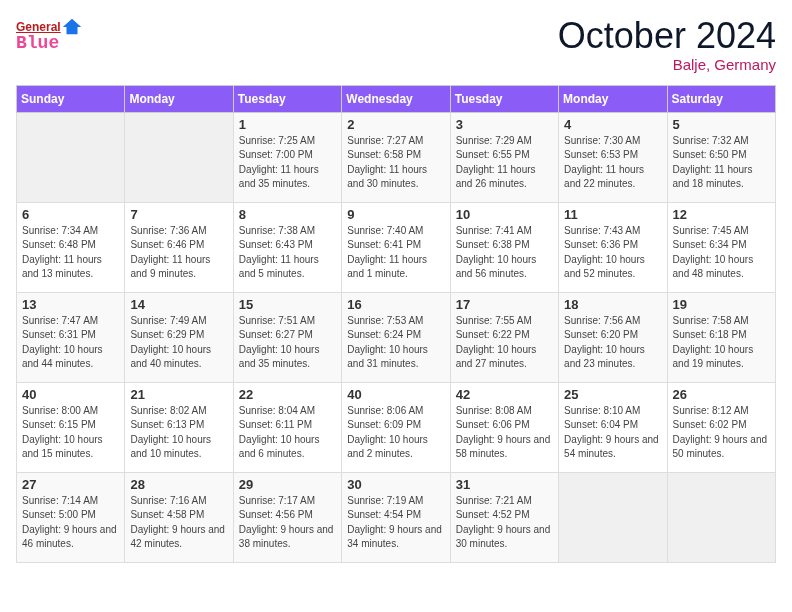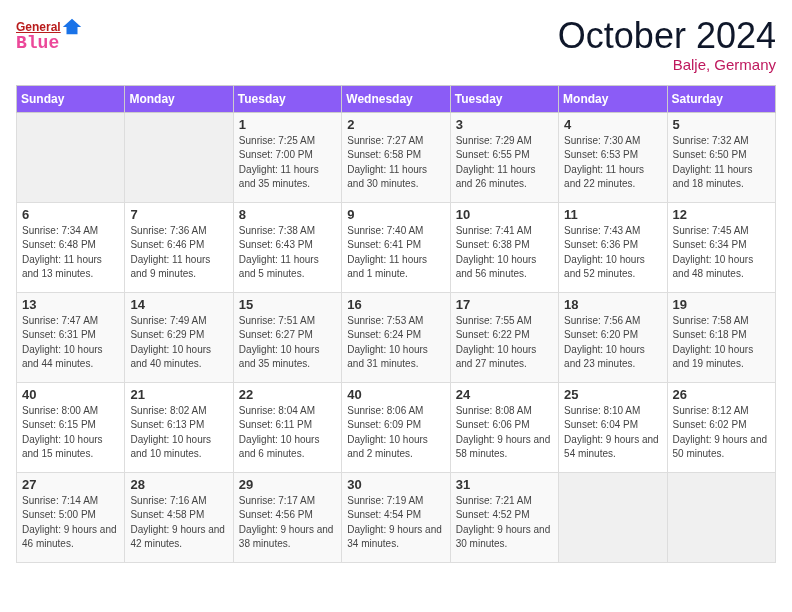--- a/index.html
+++ b/index.html
@@ -227,21 +227,21 @@
         </td>
         <td>
           <span class="day-number">22</span>
           <div class="day-detail">Sunrise: 8:04 AM<br>Sunset: 6:11 PM<br>Daylight: 10 hours and 6 minutes.</div>
         </td>
         <td>
           <span class="day-number">40</span>
           <div class="day-detail">Sunrise: 8:06 AM<br>Sunset: 6:09 PM<br>Daylight: 10 hours and 2 minutes.</div>
         </td>
         <td>
-          <span class="day-number">24</span>
+          <span class="day-number">42</span>
           <div class="day-detail">Sunrise: 8:08 AM<br>Sunset: 6:06 PM<br>Daylight: 9 hours and 58 minutes.</div>
         </td>
         <td>
           <span class="day-number">25</span>
           <div class="day-detail">Sunrise: 8:10 AM<br>Sunset: 6:04 PM<br>Daylight: 9 hours and 54 minutes.</div>
         </td>
         <td>
           <span class="day-number">26</span>
           <div class="day-detail">Sunrise: 8:12 AM<br>Sunset: 6:02 PM<br>Daylight: 9 hours and 50 minutes.</div>
         </td>

